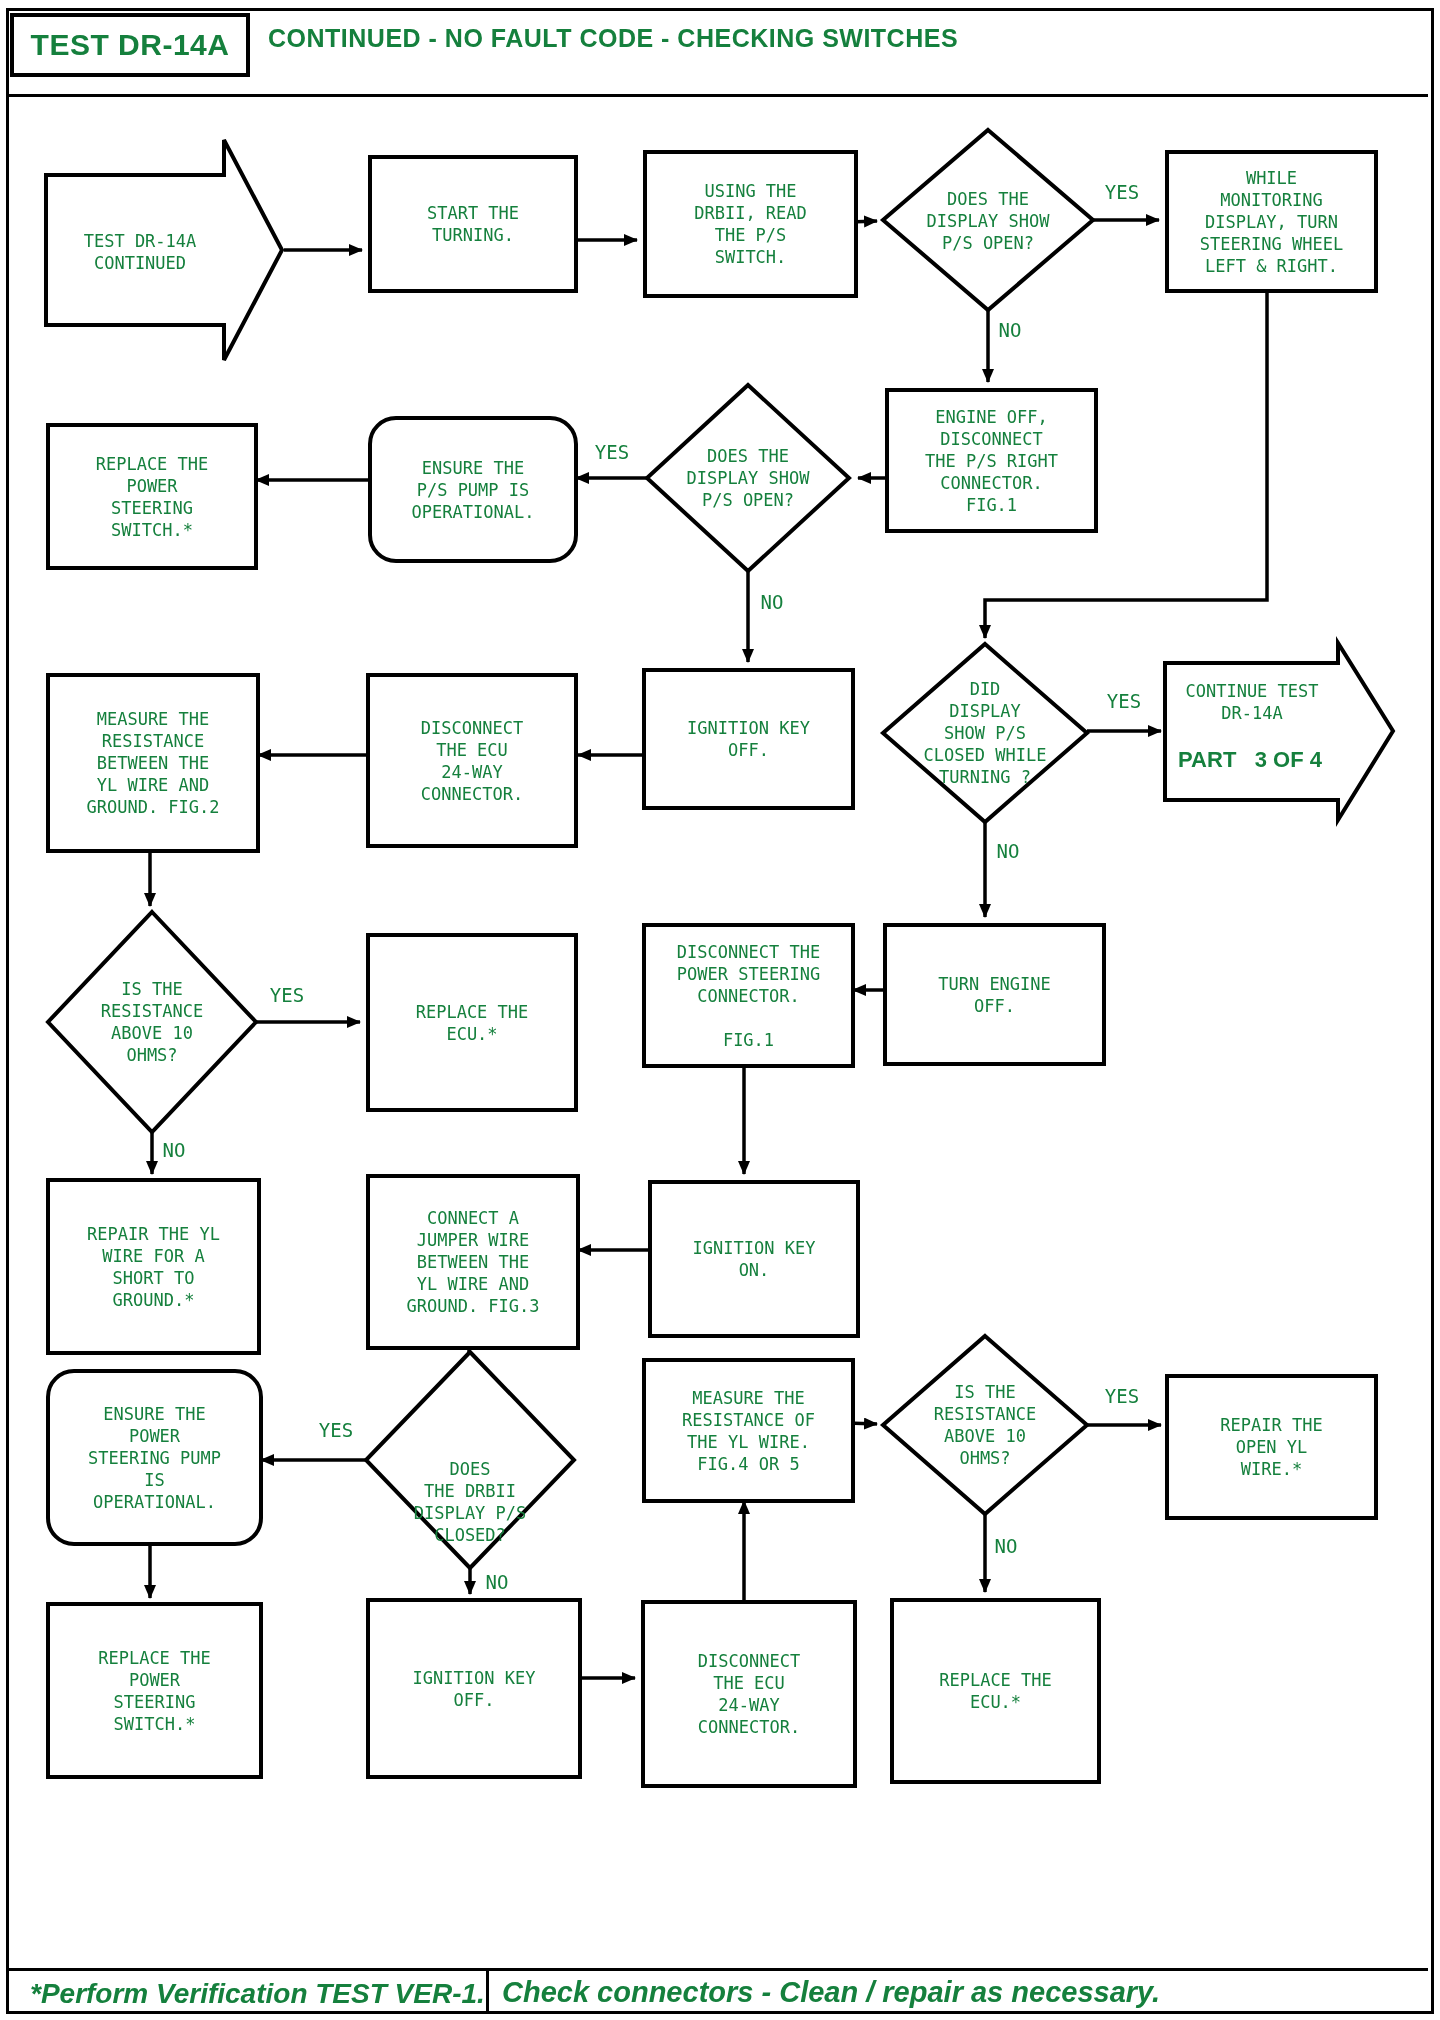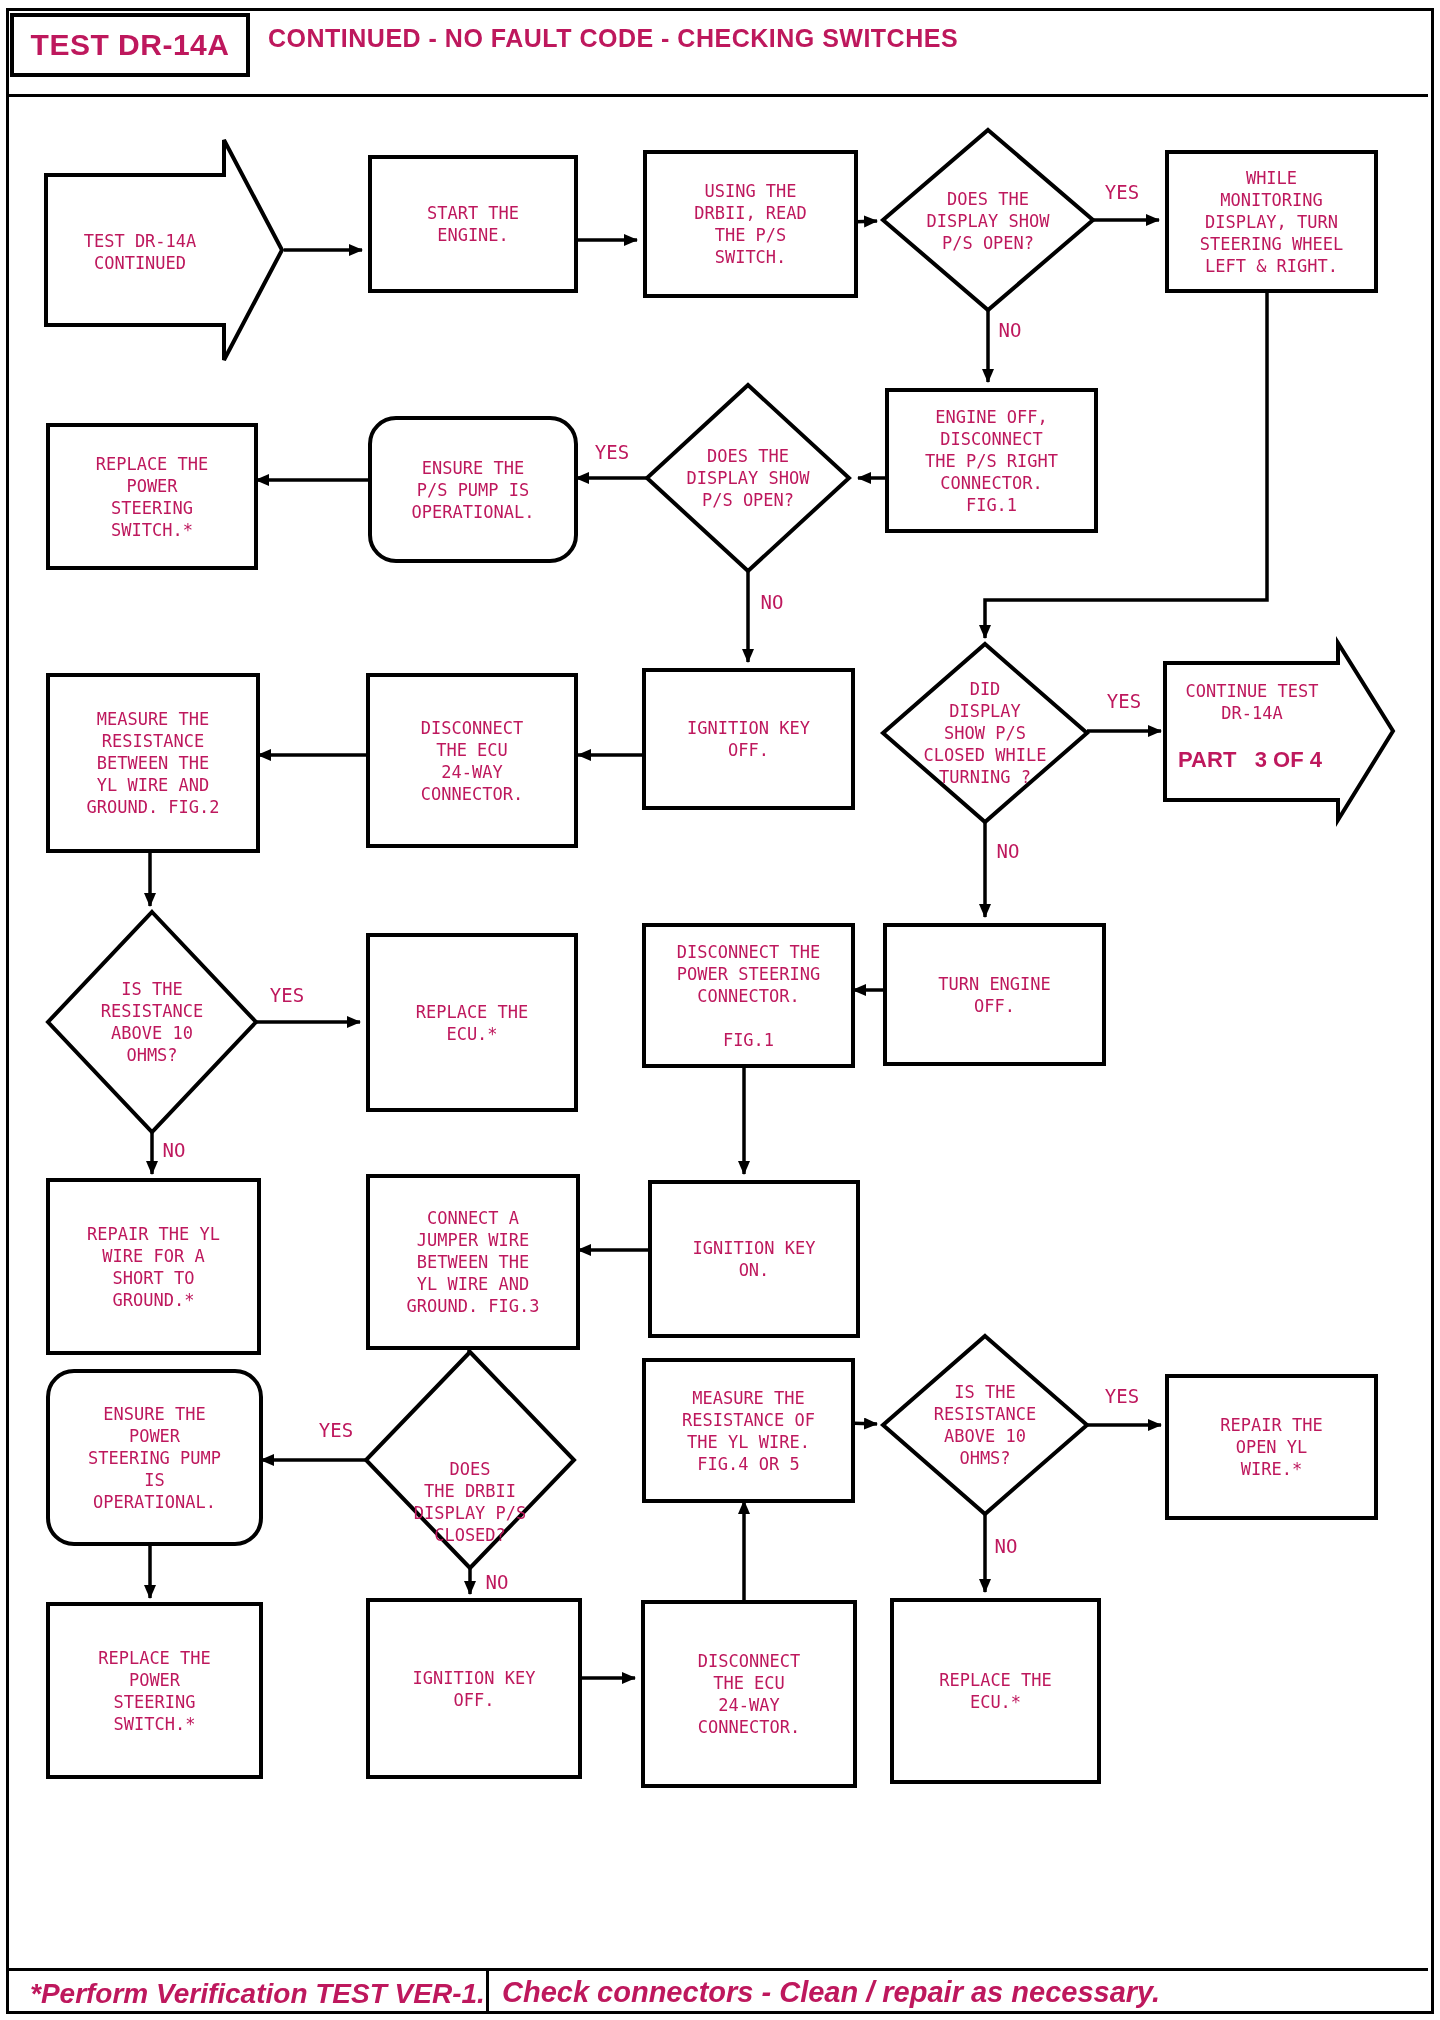--- a/index.html
+++ b/index.html
@@ -1,16 +1,16 @@
 <!DOCTYPE html>
 <html><head>
 <meta charset="utf-8">
 <style>
   html,body{margin:0;padding:0;background:#ffffff;}
-  #page{position:relative;width:1440px;height:2020px;background:#fff;color:#be185d;
+  #page{position:relative;width:1440px;height:2020px;background:#fff;color:#15803d;
         font-family:"DejaVu Sans Mono",monospace;overflow:hidden;}
   .outer-border{position:absolute;left:6px;top:8px;width:1422px;height:2000px;
         border:3px solid #000;}
   .hline{position:absolute;background:#000;height:3px;}
   .vline{position:absolute;background:#000;width:3px;}
   .badge{position:absolute;left:10px;top:13px;width:232px;height:56px;border:4px solid #000;
         background:#fff;display:flex;align-items:center;justify-content:center;
         font:bold 30px "Liberation Sans",sans-serif;letter-spacing:.5px;}
   .title{position:absolute;left:268px;top:24px;font:bold 25px "Liberation Sans",sans-serif;
         letter-spacing:.5px;}
@@ -83,21 +83,21 @@
       <polygon points="470,1352 574,1460 470,1568 366,1460"></polygon>
       <polygon points="985,1336 1087,1425 985,1514 883,1425"></polygon>
     </g>
     <g stroke="#000" stroke-width="4" fill="#fff">
       <polygon points="46,175 224,175 224,140 282,250 224,360 224,325 46,325"></polygon>
       <polygon points="1165,663 1338,663 1338,643 1393,731 1338,820 1338,800 1165,800"></polygon>
     </g>
   </svg>
 
   <div class="box" style="left:368px;top:155px;width:202px;height:130px;">START THE
-ENGINE.</div>
+TURNING.</div>
   <div class="box" style="left:643px;top:150px;width:207px;height:140px;">USING THE
 DRBII, READ
 THE P/S
 SWITCH.</div>
   <div class="box" style="left:1165px;top:150px;width:205px;height:135px;">WHILE
 MONITORING
 DISPLAY, TURN
 STEERING WHEEL
 LEFT &amp; RIGHT.</div>
   <div class="box" style="left:885px;top:388px;width:205px;height:137px;">ENGINE OFF,

